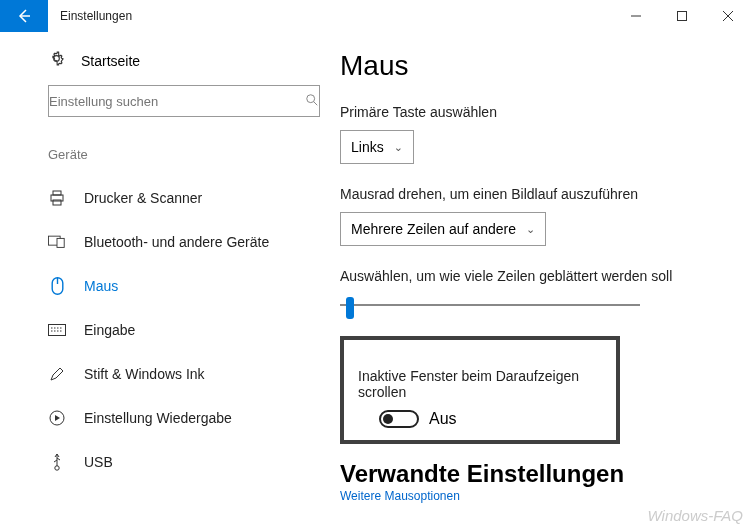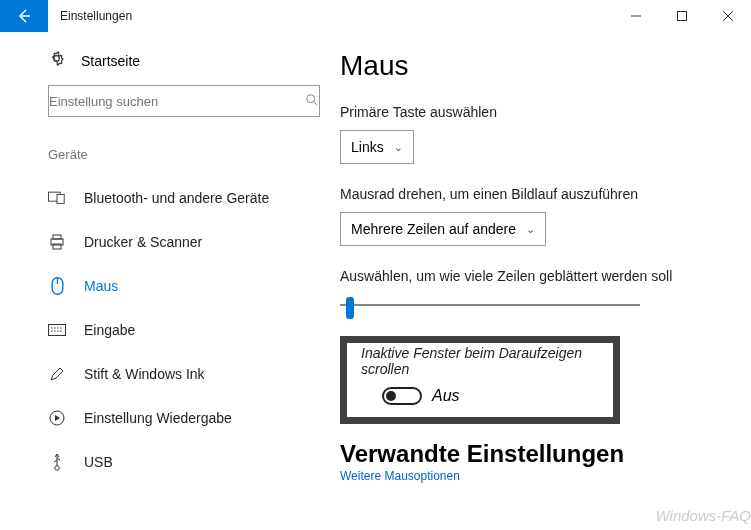--- a/index.html
+++ b/index.html
@@ -21,27 +21,27 @@
   .nav-item.active { color: #0078d7; }
   .nav-item .ico { width: 18px; display: flex; justify-content: center; color: inherit; }
   .main { flex: 1; padding: 18px 22px 0 0; }
   h1 { font-weight: 400; font-size: 28px; margin-bottom: 22px; }
   .label { font-size: 14px; color: #222; margin-bottom: 10px; }
   .select { display: inline-flex; align-items: center; gap: 10px; border: 1px solid #999; height: 32px; padding: 16px 10px; font-size: 14px; margin-bottom: 22px; }
   .chev { font-size: 11px; color: #555; }
   .slider { position: relative; width: 300px; height: 24px; margin-bottom: 18px; }
   .slider-track { position: absolute; top: 10px; left: 0; right: 0; height: 2px; background: #888; }
   .slider-thumb { position: absolute; top: 3px; left: 6px; width: 8px; height: 22px; background: #0078d7; border-radius: 3px; }
-  .hl { border: 7px solid #404040; padding: 2px 14px 12px; margin-bottom: 16px; width: 280px; font-style: italic; }
+  .hl { border: 4px solid #404040; padding: 28px 14px 12px; margin-bottom: 16px; width: 280px; }
   .toggle-row { display: flex; align-items: center; gap: 10px; margin-top: 10px; margin-left: 21px; }
   .toggle { width: 40px; height: 18px; border: 2px solid #222; border-radius: 10px; position: relative; }
   .toggle-knob { position: absolute; left: 2px; top: 2px; width: 10px; height: 10px; background: #222; border-radius: 50%; }
   h2 { font-weight: 700; font-size: 24px; margin-bottom: 1px; }
   .link { color: #0066cc; font-size: 12px; }
-  .watermark { position: absolute; right: 0; bottom: 6px; color: #ccc; font-size: 15px; font-style: italic; }
+  .watermark { position: absolute; right: 8px; bottom: 6px; color: #ccc; font-size: 15px; font-style: italic; }
 </style>
 </head>
 <body>
 
 <div class="titlebar">
   <div class="back-btn">
     <svg width="16" height="16" viewBox="0 0 16 16">
         <path d="M10 2 L4 8 L10 14" stroke="#fff" stroke-width="1.5" fill="none"></path>
         <line x1="4" y1="8" x2="14" y2="8" stroke="#fff" stroke-width="1.5"></line>
       </svg>
@@ -78,36 +78,36 @@
       <input placeholder="Einstellung suchen" style="">
       <span><svg width="14" height="14" viewBox="0 0 16 16">
             <circle cx="6.5" cy="6.5" r="4.5" fill="none" stroke="#777"></circle>
             <line x1="10" y1="10" x2="14" y2="14" stroke="#777"></line>
           </svg></span>
     </div>
     <div class="cat">Geräte</div>
 
     <div class="nav-item">
       <span class="ico">
-          <svg width="18" height="14" viewBox="0 0 20 14">
-            <rect x="0.5" y="0.5" width="13" height="10" fill="none" stroke="#333"></rect>
-            <rect x="10" y="3" width="8" height="10" fill="#fff" stroke="#333"></rect>
-          </svg>
-        </span>
-      <span>Bluetooth- und andere Geräte</span>
-    </div>
-    <div class="nav-item">
-      <span class="ico">
           <svg width="16" height="16" viewBox="0 0 16 16">
             <rect x="2" y="5" width="12" height="6" fill="none" stroke="#333"></rect>
             <rect x="4" y="1" width="8" height="4" fill="none" stroke="#333"></rect>
             <rect x="4" y="10" width="8" height="5" fill="none" stroke="#333"></rect>
           </svg>
         </span>
       <span>Drucker &amp; Scanner</span>
+    </div>
+    <div class="nav-item">
+      <span class="ico">
+          <svg width="18" height="14" viewBox="0 0 20 14">
+            <rect x="0.5" y="0.5" width="13" height="10" fill="none" stroke="#333"></rect>
+            <rect x="10" y="3" width="8" height="10" fill="#fff" stroke="#333"></rect>
+          </svg>
+        </span>
+      <span>Bluetooth- und andere Geräte</span>
     </div>
     <div class="nav-item active">
       <span class="ico">
           <svg width="13" height="18" viewBox="0 0 12 18">
             <rect x="0.7" y="0.7" width="10.6" height="16.6" rx="5.3" fill="none" stroke="#0078d7" stroke-width="1.4"></rect>
             <line x1="6" y1="1" x2="6" y2="7" stroke="#0078d7" stroke-width="1.4"></line>
           </svg>
         </span>
       <span>Maus</span>
     </div>

